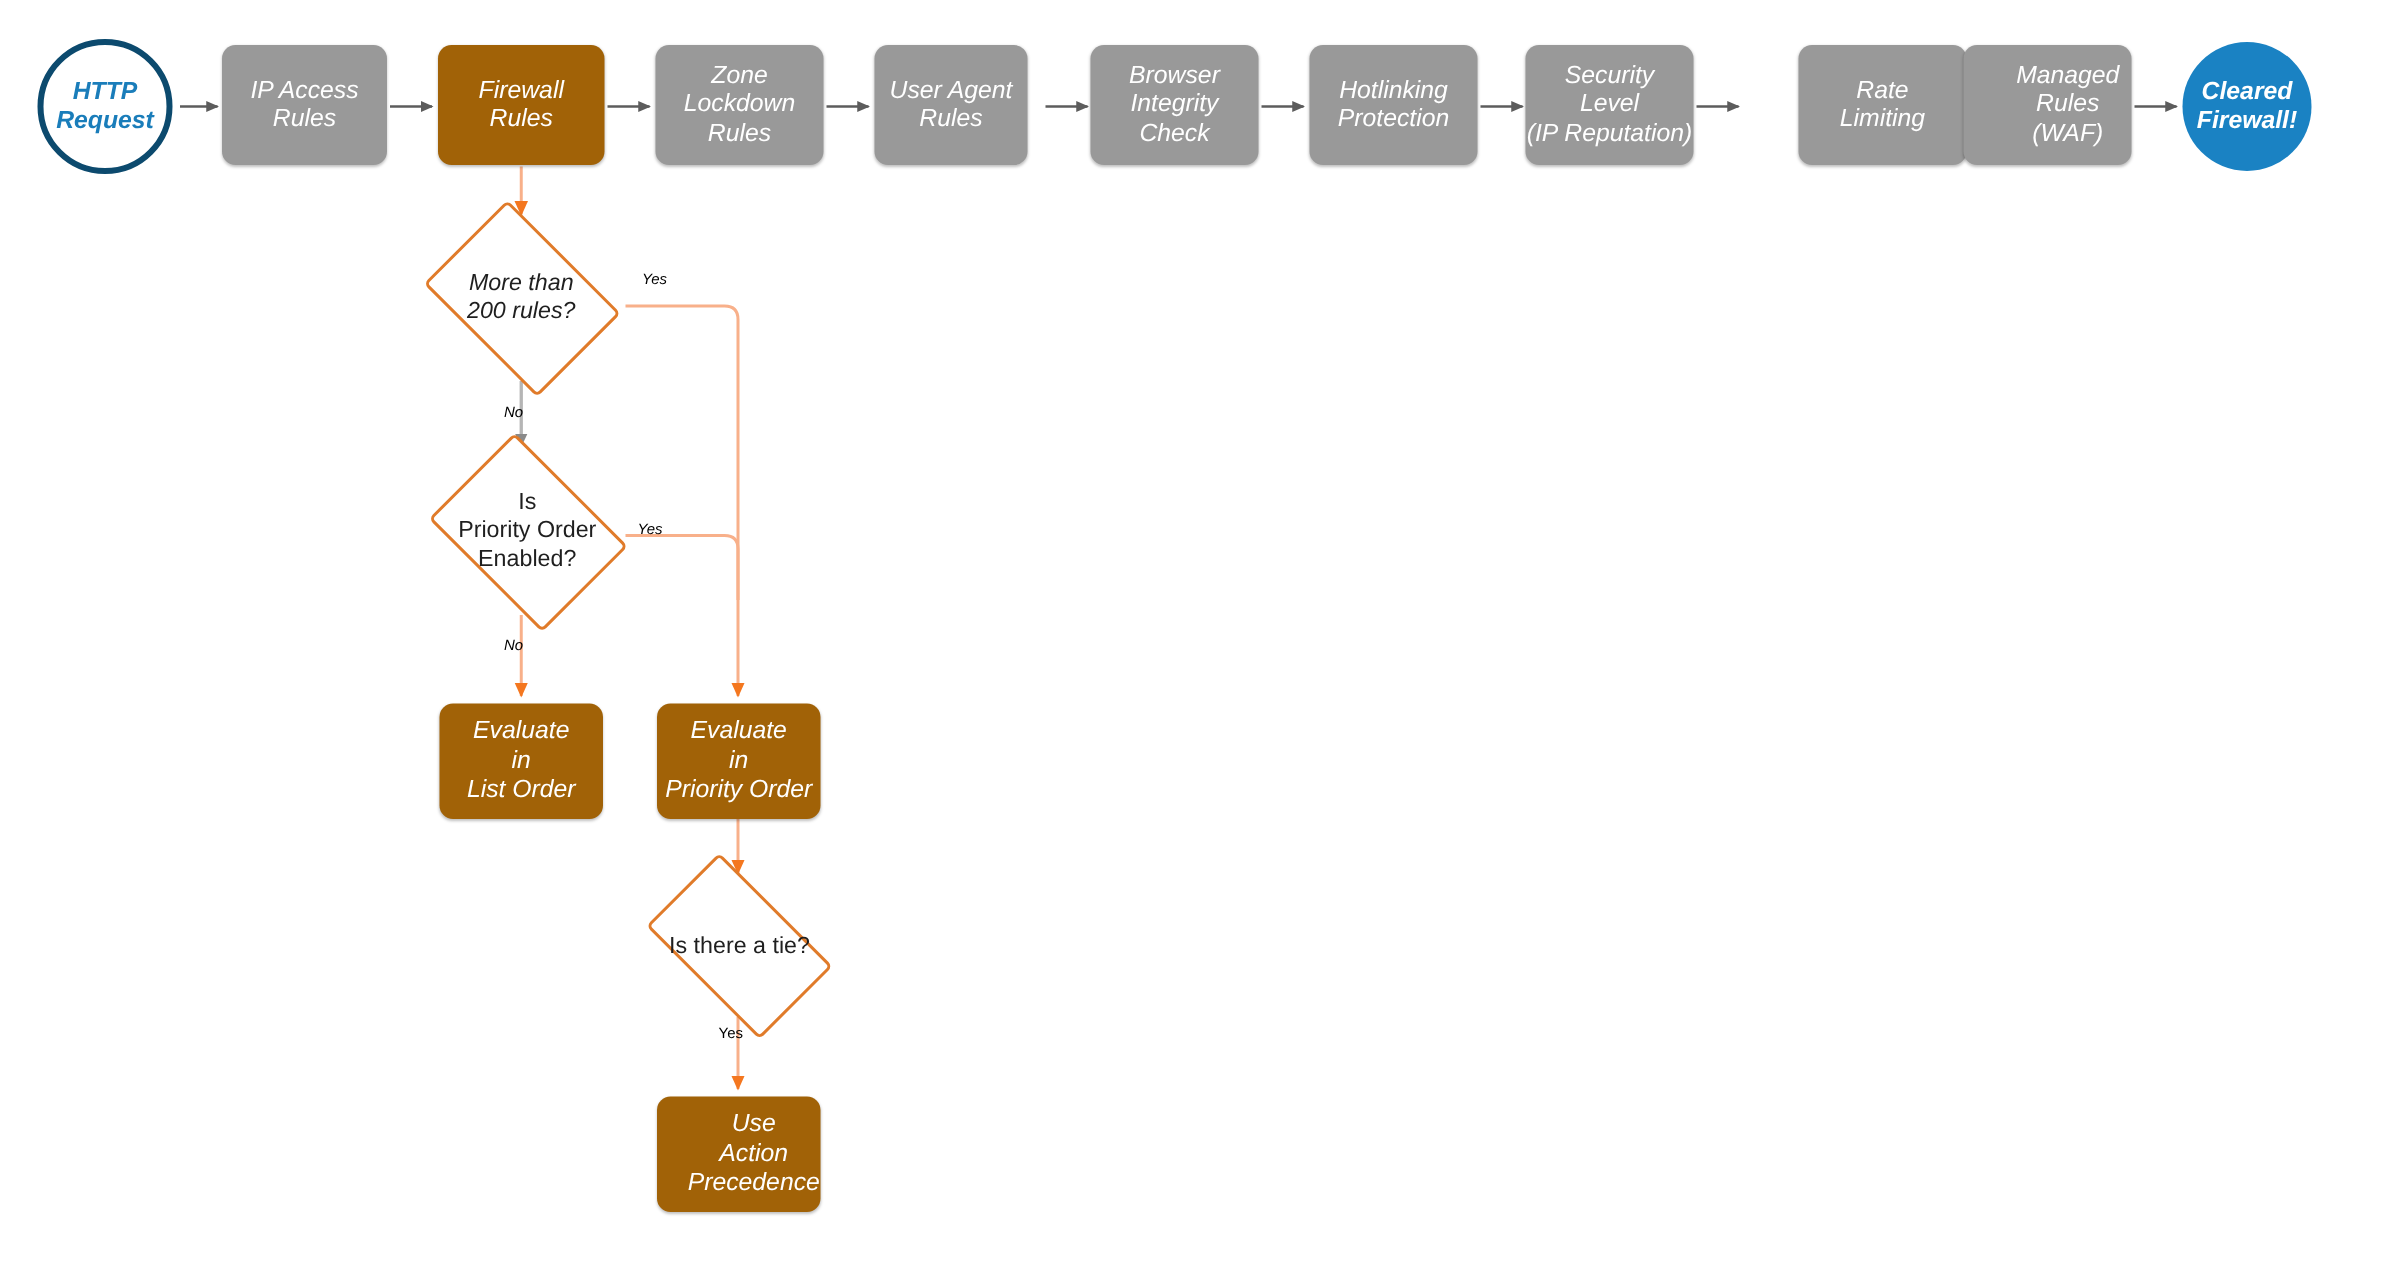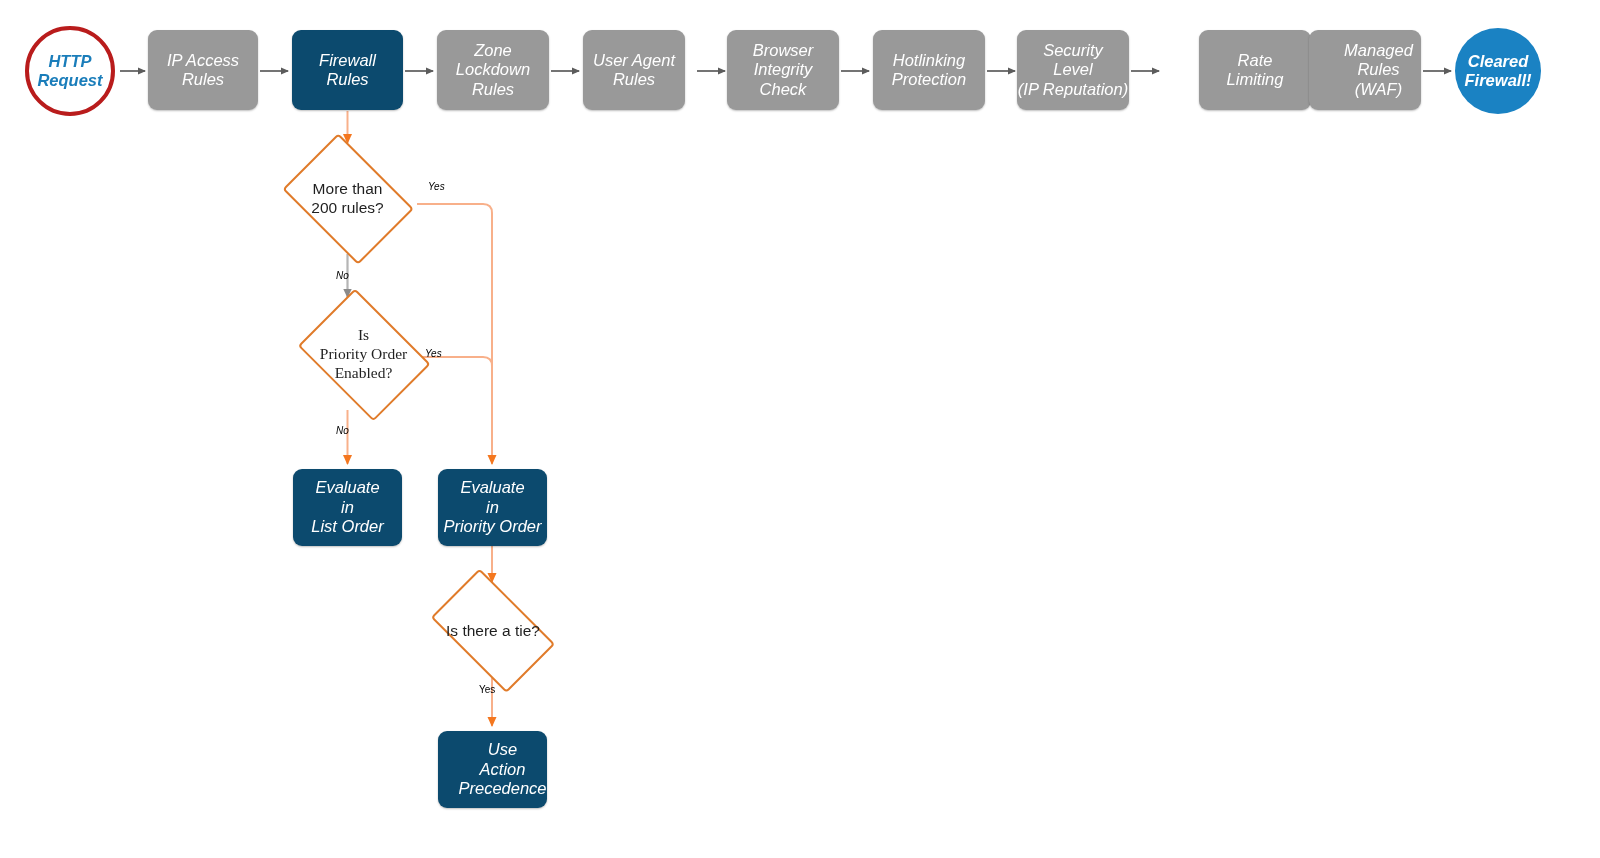--- a/index.html
+++ b/index.html
@@ -42,32 +42,32 @@
 
   
   .proc {
     border-radius: 9px;
     font-style: italic;
     font-size: 16.5px;
     color: #ffffff;
     box-shadow: 0 1px 2px rgba(0,0,0,0.25);
   }
   .proc.gray   { background: #999999; }
-  .proc.orange { background: #0c4a6e; justify-content: center; }
+  .proc.orange { background: #a16207; justify-content: center; }
 
   
   .term {
     border-radius: 50%;
     font-style: italic;
     font-weight: bold;
     font-size: 16.5px;
   }
   .term.open {
     background: #ffffff;
-    border: 4px solid #b91c1c;
+    border: 4px solid #0c4a6e;
     color: #1a7dba;
   }
   .term.filled {
     background: #1a82c3;
     color: #ffffff;
   }
 
   
   .decision {
     background: transparent;
@@ -200,27 +200,27 @@
     <span>Managed
 Rules
 (WAF)</span>
   </div>
 
   <div class="node term filled" style="left:1455px; top:28px; width:86px; height:86px;">
     <span>Cleared
 Firewall!</span>
   </div>
 
-  <div class="node decision" style="left:272px; top:143px; width:151px; height:112px;">
+  <div class="node decision" style="left:272px; top:143px; width:151px; height:112px;font-style:italic;">
     <div class="dia"></div>
     <span class="dtext">More than
 200 rules?</span>
   </div>
 
-  <div class="node decision" style="left:288px; top:297px; width:151px; height:115px;font-family:Liberation Serif, serif;">
+  <div class="node decision" style="left:276px; top:297px; width:151px; height:115px;">
     <div class="dia"></div>
     <span class="dtext">Is
 Priority Order
 Enabled?</span>
   </div>
 
   <div class="node decision" style="left:417px; top:582px; width:152px; height:98px;">
     <div class="dia"></div>
     <span class="dtext">Is there a tie?</span>
   </div>

